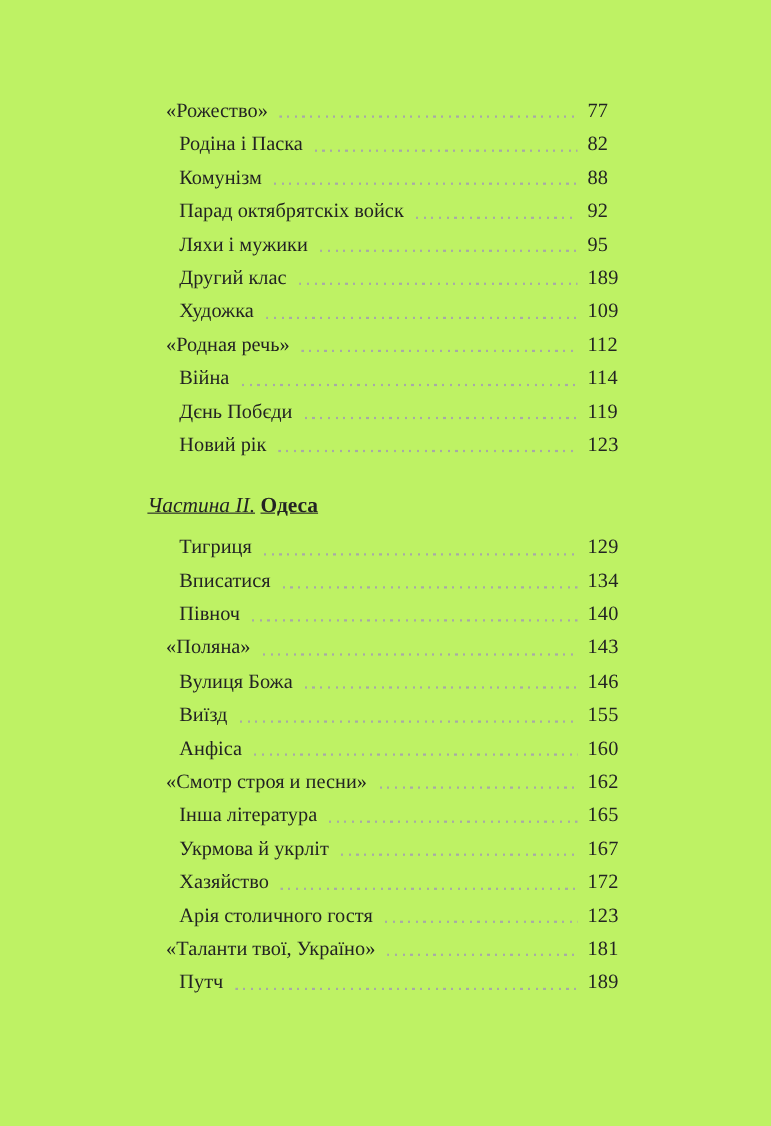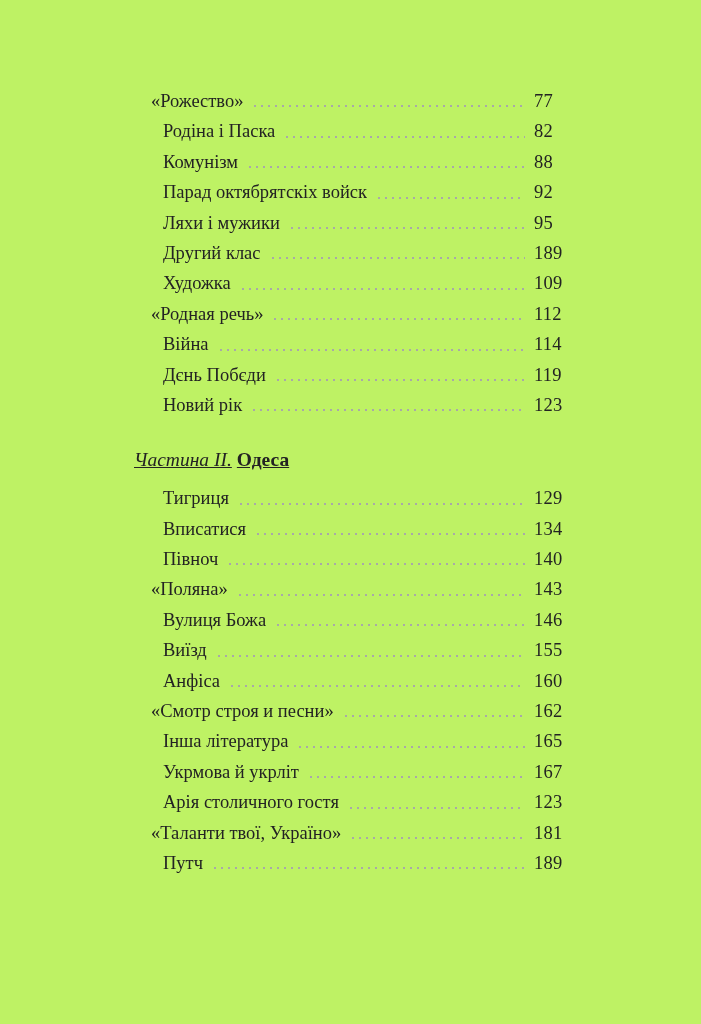--- a/index.html
+++ b/index.html
@@ -180,20 +180,25 @@
         <span class="t">Інша література</span>
         <span class="leader"></span>
         <span class="p">165</span>
       </div>
       <div class="row">
         <span class="t">Укрмова й укрліт</span>
         <span class="leader"></span>
         <span class="p">167</span>
       </div>
       <div class="row">
+        <span class="t">Хазяйство</span>
+        <span class="leader"></span>
+        <span class="p">172</span>
+      </div>
+      <div class="row">
         <span class="t">Арія столичного гостя</span>
         <span class="leader"></span>
         <span class="p">123</span>
       </div>
       <div class="row quoted">
         <span class="t">«Таланти твої, Україно»</span>
         <span class="leader"></span>
         <span class="p">181</span>
       </div>
       <div class="row">

